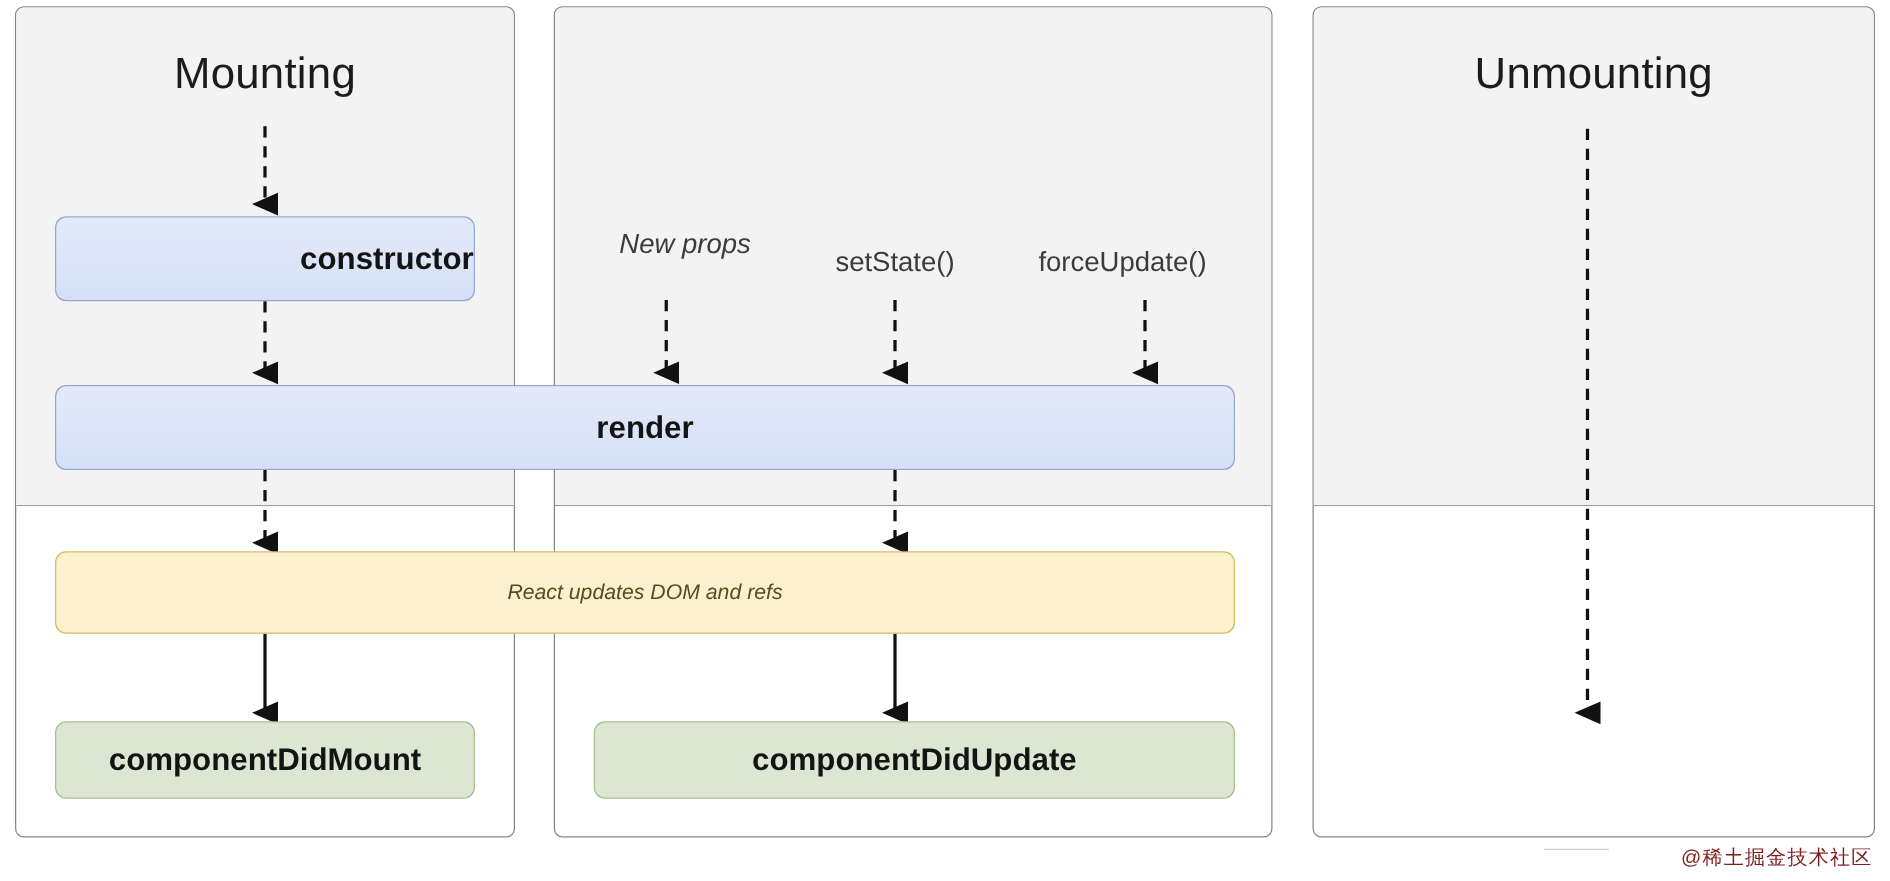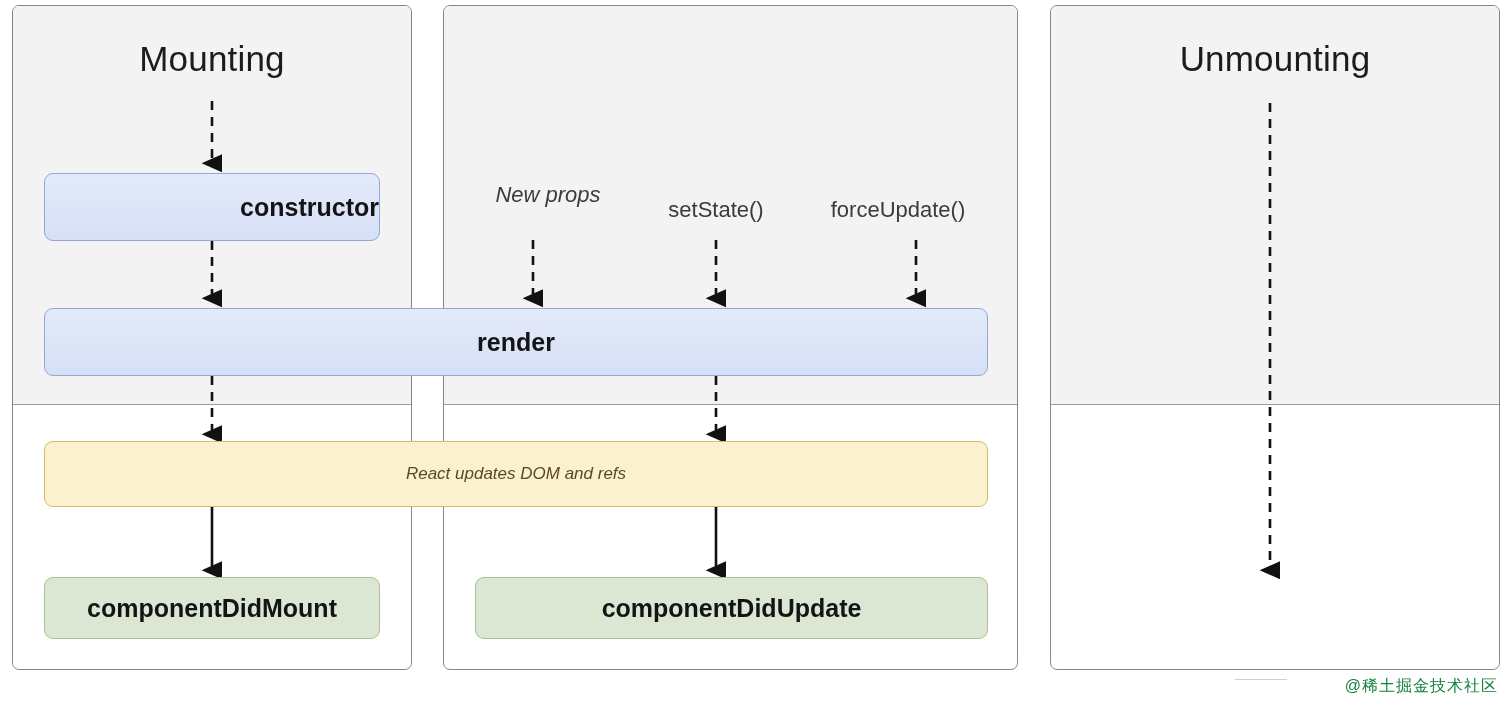--- a/index.html
+++ b/index.html
@@ -91,21 +91,21 @@
 
   
   .conn{position:absolute;overflow:visible;}
 
   
   .watermark{
     position:absolute;
     right:14px;
     bottom:8px;
     font-size:16px;
-    color:#15803d;
+    color:#7f1d1d;
     letter-spacing:1px;
     white-space:nowrap;
   }
   .wm-rule{
     position:absolute;
     right:225px;
     bottom:25px;
     width:52px;
     height:1px;
     background:#cfcfcf;

